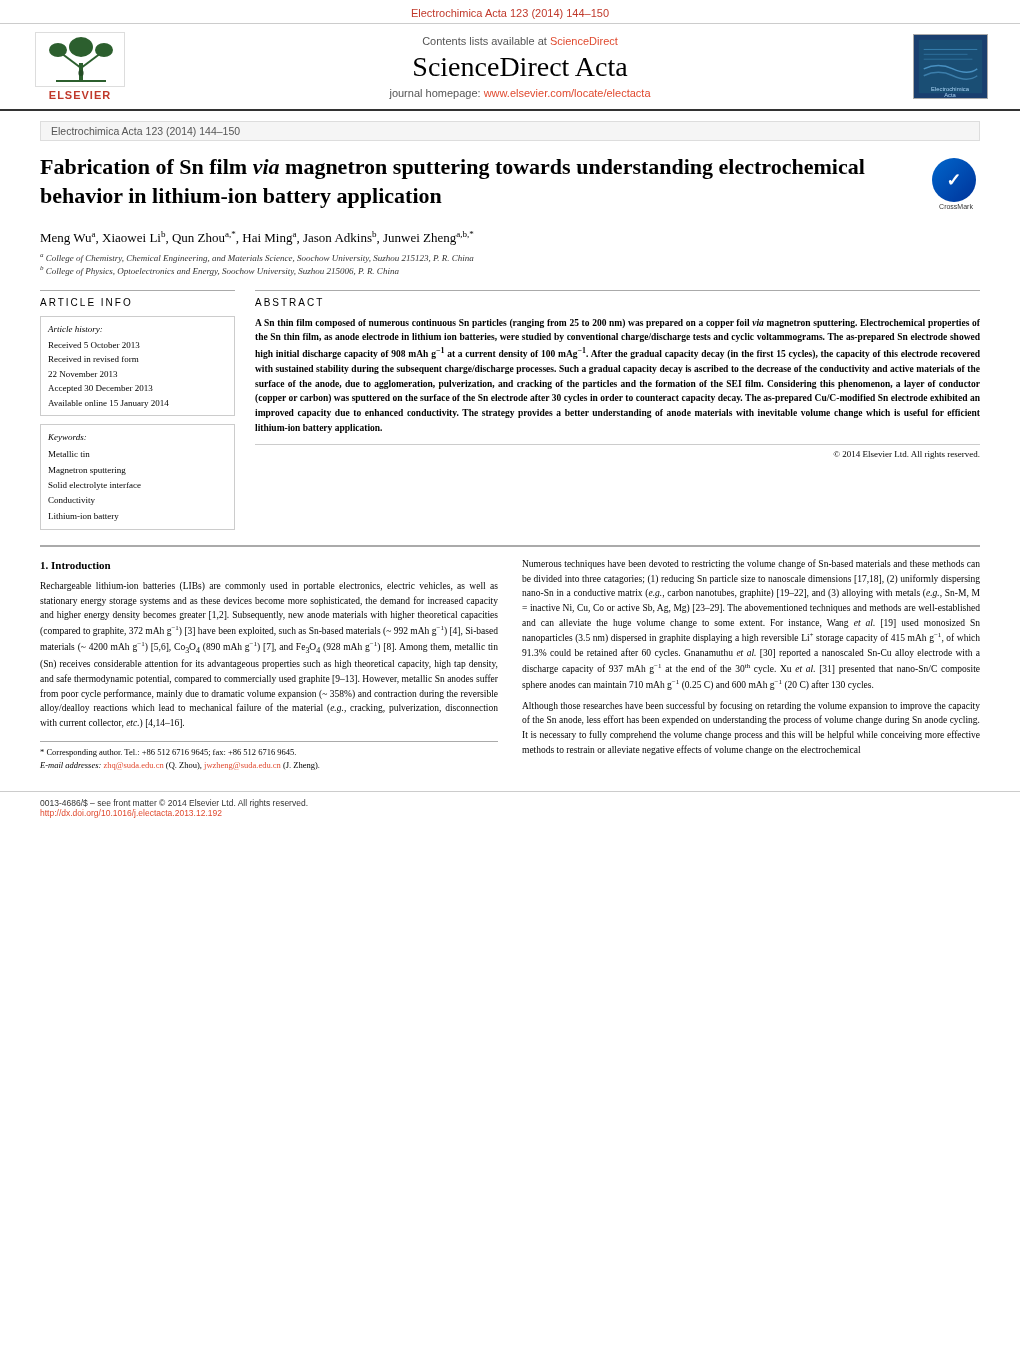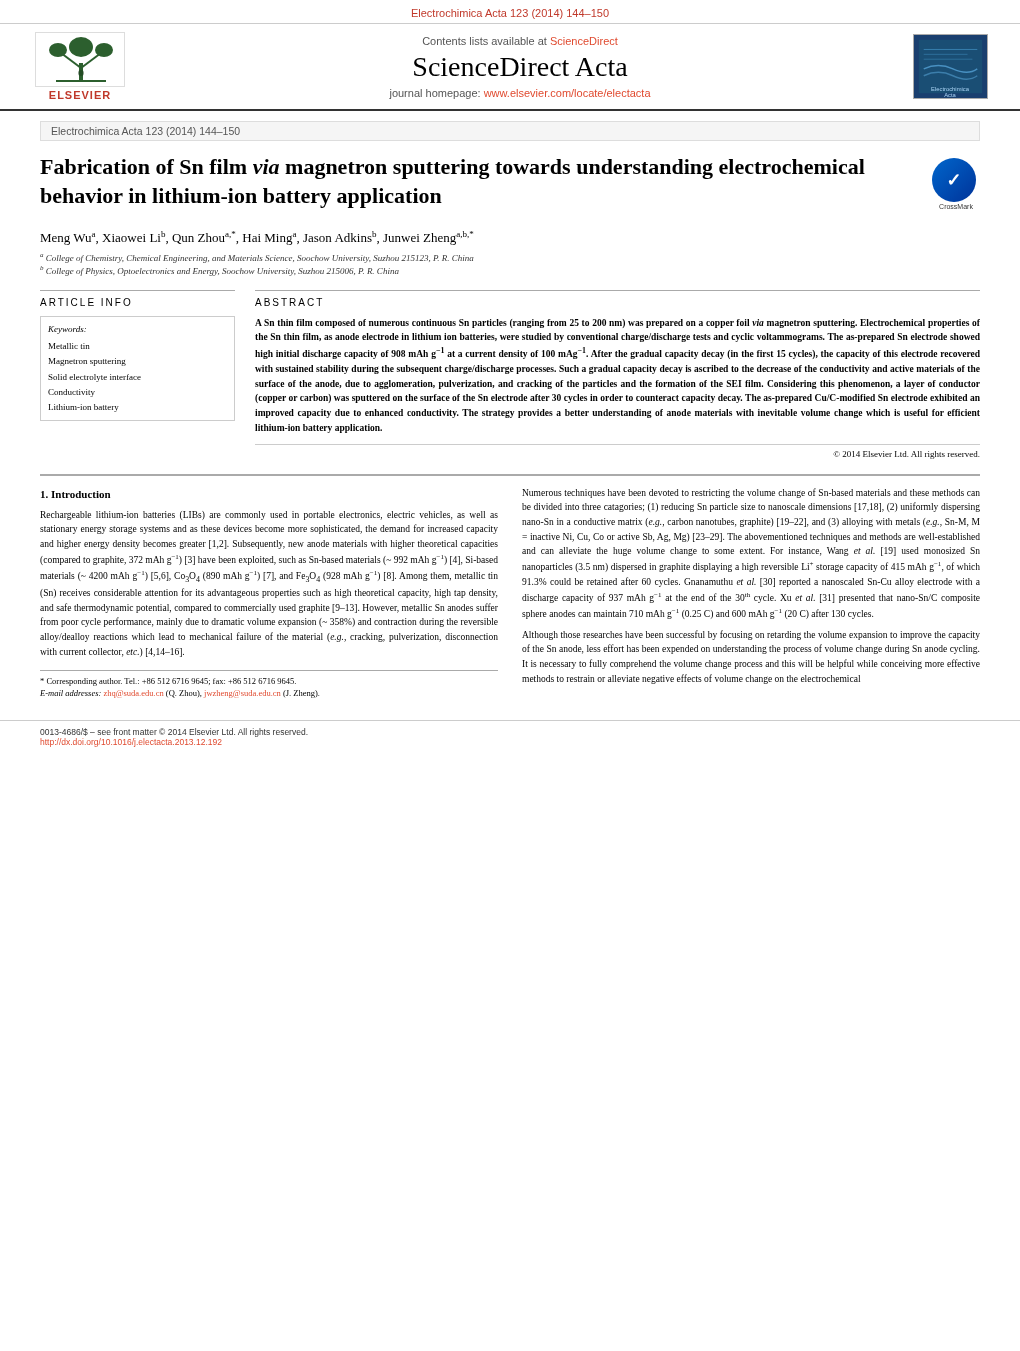--- a/index.html
+++ b/index.html
@@ -418,20 +418,28 @@
 
   <div class="affiliations">
     <div><sup>a</sup> College of Chemistry, Chemical Engineering, and Materials Science, Soochow University, Suzhou 215123, P. R. China</div>
     <div><sup>b</sup> College of Physics, Optoelectronics and Energy, Soochow University, Suzhou 215006, P. R. China</div>
   </div>
 
   <div class="two-col">
 
     <div class="col-left">
       <div class="section-label">ARTICLE INFO</div>
+      <div class="article-history">
+        <div class="history-title">Article history:</div>
+        <div>Received 5 October 2013</div>
+        <div>Received in revised form</div>
+        <div>22 November 2013</div>
+        <div>Accepted 30 December 2013</div>
+        <div>Available online 15 January 2014</div>
+      </div>
       <div class="keywords-box">
         <div class="kw-title">Keywords:</div>
         <span class="kw-item">Metallic tin</span>
         <span class="kw-item">Magnetron sputtering</span>
         <span class="kw-item">Solid electrolyte interface</span>
         <span class="kw-item">Conductivity</span>
         <span class="kw-item">Lithium-ion battery</span>
       </div>
     </div>
 

